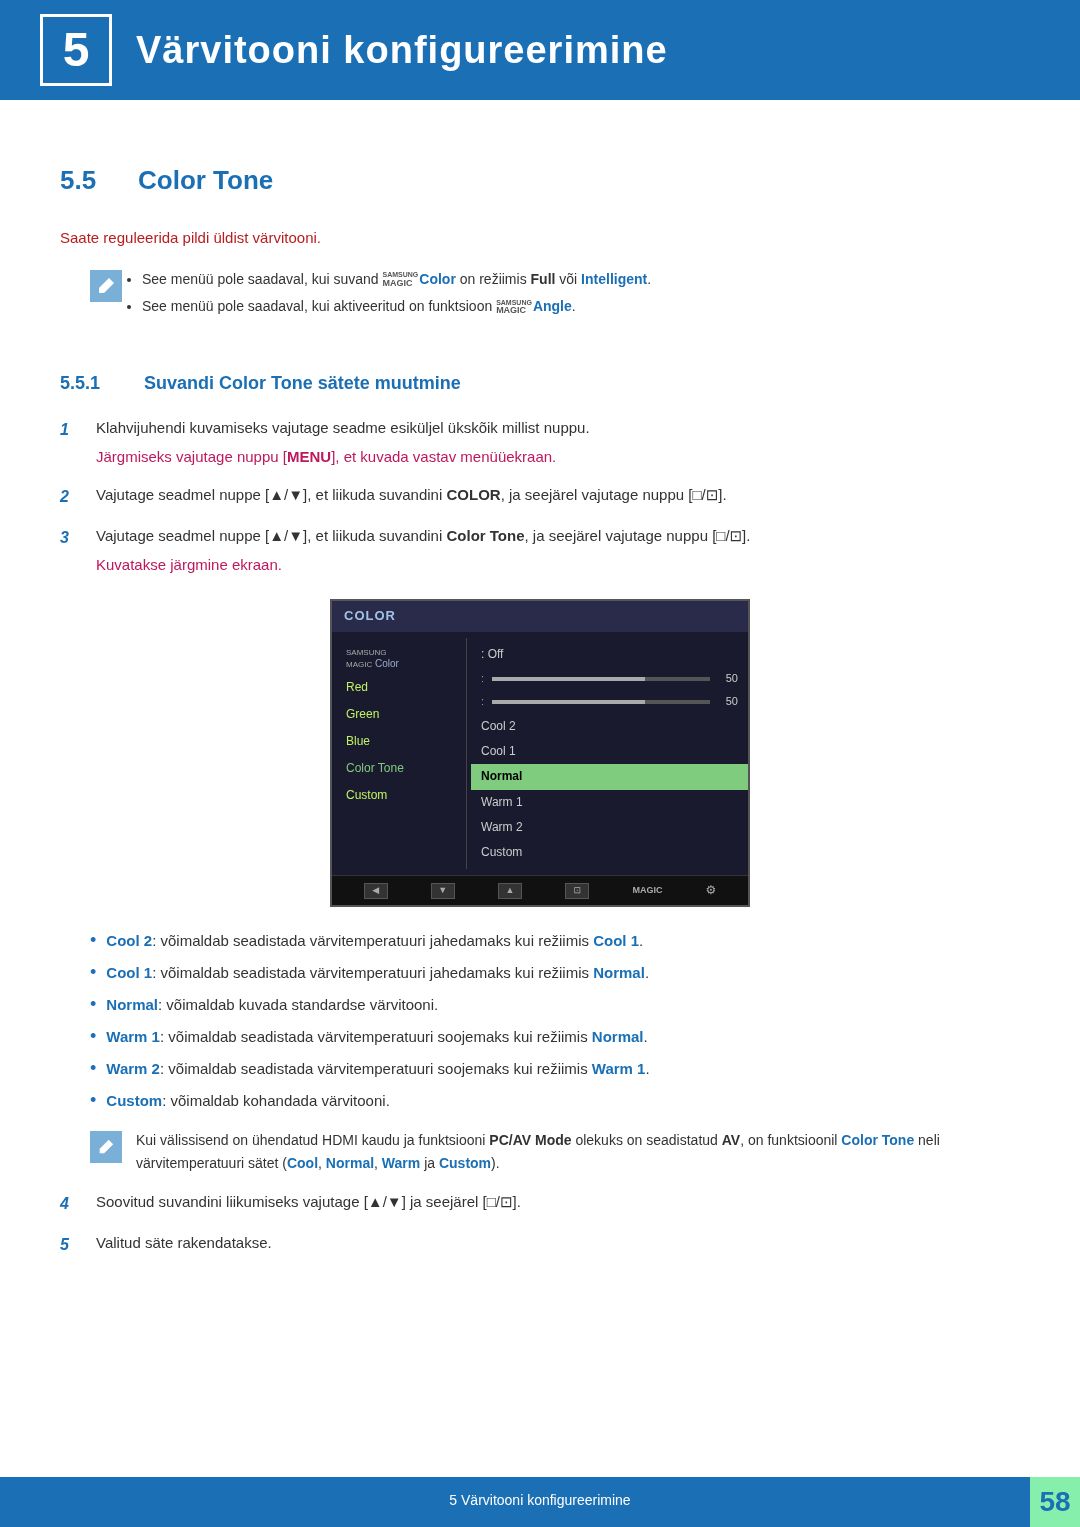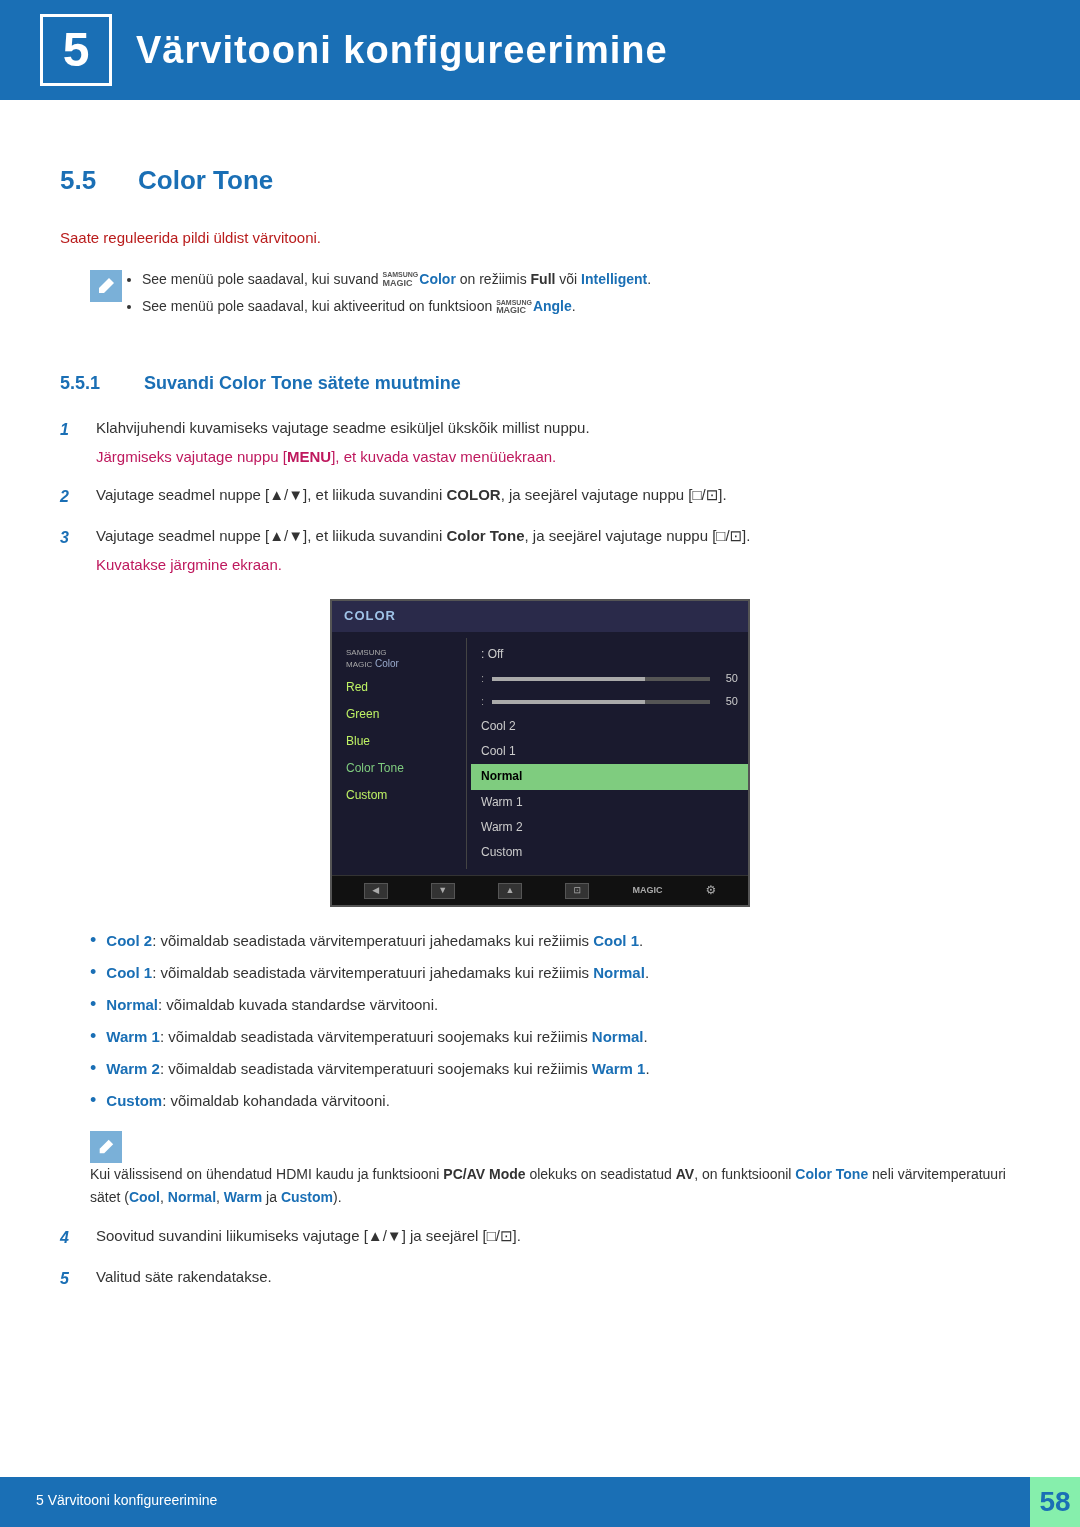--- a/index.html
+++ b/index.html
@@ -320,21 +320,20 @@
       flex-shrink: 0;
     }
     .option-text { flex: 1; }
 
     
     .info-note {
       display: flex;
       align-items: flex-start;
       margin: 16px 0 16px 30px;
       background: transparent;
-      flex-direction: column;
     }
     .pencil-icon-box {
       width: 32px;
       height: 32px;
       background: #7ab0d8;
       flex-shrink: 0;
       margin-right: 14px;
       display: flex;
       align-items: center;
       justify-content: center;
@@ -349,21 +348,21 @@
     
     .page-footer {
       position: absolute;
       bottom: 0;
       left: 0;
       right: 0;
       height: 50px;
       background: #1a6fb5;
       display: flex;
       align-items: center;
-      justify-content: flex-start;
+      justify-content: center;
       padding: 0 36px 4px 36px;
     }
     .footer-chapter {
       color: #fff;
       font-size: 14px;
     }
     .footer-page-num-box {
       background: #86efac;
       width: 50px;
       height: 50px;

